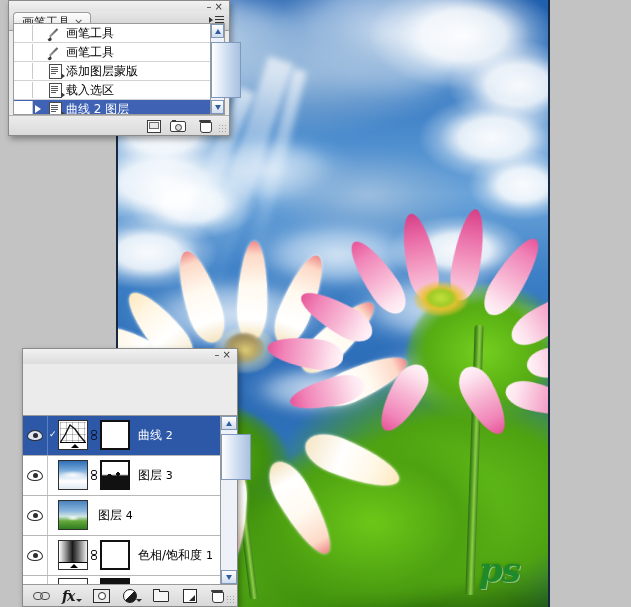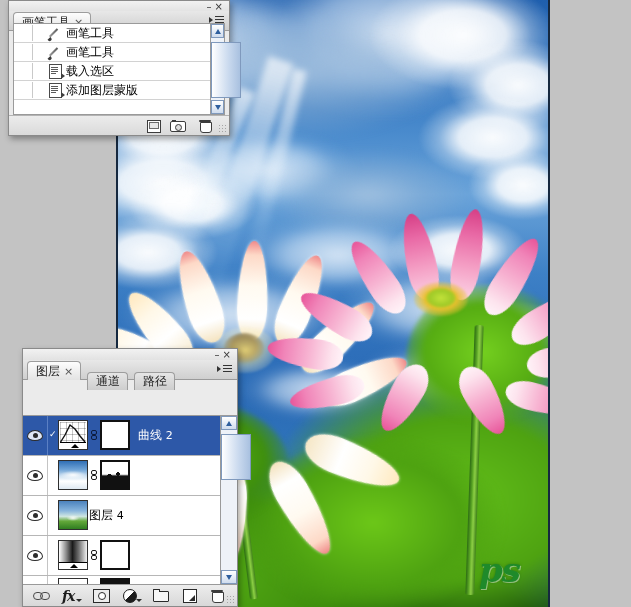--- a/index.html
+++ b/index.html
@@ -1050,29 +1050,37 @@
       </div>
       <div class="hist-row">
         <span class="snapbox"></span><span class="arrowcell"></span><span class="ico"><span class="icon-brush"></span></span><span class="label">画笔工具</span>
       </div>
       <div class="hist-row">
         <span class="snapbox"></span><span class="arrowcell"></span><span class="ico"><span class="icon-doc">
               <i></i>
               <i></i>
               <i></i>
               <i></i>
-            </span></span><span class="label">载入选区</span>
+            </span></span><span class="label">添加图层蒙版</span>
       </div>
       <div class="hist-row">
         <span class="snapbox"></span><span class="arrowcell"></span><span class="ico"><span class="icon-doc">
               <i></i>
               <i></i>
               <i></i>
               <i></i>
-            </span></span><span class="label">添加图层蒙版</span>
+            </span></span><span class="label">载入选区</span>
+      </div>
+      <div class="hist-row selected">
+        <span class="snapbox" style="background:#fff;"></span><span class="arrowcell"></span><span class="ico"><span class="icon-doc">
+              <i></i>
+              <i></i>
+              <i></i>
+              <i></i>
+            </span></span><span class="label">曲线 2 图层</span>
       </div>
     </div>
 
     <div class="vscroll">
       <div class="arrow-btn up"></div>
       <div class="track" style="top:14px; bottom:14px;"></div>
       <div class="thumb" style="top:14px; height:56px;"></div>
       <div class="arrow-btn down"></div>
     </div>
 
@@ -1087,65 +1095,52 @@
   </div>
 
   <div class="panel" id="layers-panel">
 
     <div class="panel-titlebar">
       <div class="win-btns">
         <span>–</span><span>×</span>
       </div>
     </div>
 
-    <div class="tabstrip" style="margin-top:-4px;">
-      <div class="tab"><span>图层</span><span class="tab-close">×</span></div>
-      <div class="tab inactive"><span>通道</span></div>
-      <div class="tab inactive"><span>路径</span></div>
-      <div class="panel-menu-btn" style="top:2px;">
-        <div class="tri"></div>
-        <div class="lines">
-            <i></i>
-            <i></i>
-            <i></i>
-          </div>
-      </div>
-    </div>
 
 
 
     <div id="layer-list">
 
       <div class="layer-row selected">
         <span class="eye-cell"><span class="eye"></span></span><span class="link-cell"><span class="chk">✓</span></span><span class="thumb curve"><span class="grid"></span><span class="crv">
             <svg width="26" height="22" viewBox="0 0 26 22" style="position:absolute;left:0;top:0;">
                 <polyline points="0,21 5,13 10,3 15,7 20,14 25,20" fill="none" stroke="#111" stroke-width="1.4"></polyline>
               </svg>
           </span><span class="base"></span></span><span class="mask-link"><span class="chain">
               <i></i>
               <i></i>
             </span></span><span class="thumb-mask"></span><span class="layer-name"><span>曲线</span> <span class="suffix">2</span></span>
       </div>
 
       <div class="layer-row">
         <span class="eye-cell"><span class="eye"></span></span><span class="link-cell"></span><span class="thumb sky"></span><span class="mask-link"><span class="chain">
               <i></i>
               <i></i>
-            </span></span><span class="thumb-mask blackbottom"></span>
+            </span></span><span class="thumb-mask blackbottom"></span><span class="layer-name"><span>图层</span> <span class="suffix">3</span></span>
       </div>
 
       <div class="layer-row">
-        <span class="eye-cell"><span class="eye"></span></span><span class="link-cell"></span><span class="thumb scene"></span><span class="layer-name" style="padding-left:1px;"><span>图层</span> <span class="suffix">4</span></span>
+        <span class="eye-cell"><span class="eye"></span></span><span class="link-cell"></span><span class="thumb scene"></span><span class="layer-name" style="padding-left:10px;"><span>图层</span> <span class="suffix">4</span></span>
       </div>
 
       <div class="layer-row">
         <span class="eye-cell"><span class="eye"></span></span><span class="link-cell"></span><span class="thumb grad"><span class="base"></span></span><span class="mask-link"><span class="chain">
               <i></i>
               <i></i>
-            </span></span><span class="thumb-mask"></span>
+            </span></span><span class="thumb-mask"></span><span class="layer-name"><span>色相/饱和度</span> <span class="suffix">1</span></span>
       </div>
 
       <div class="layer-row partial">
         <span class="eye-cell"></span><span class="link-cell"></span><span class="thumb" style="margin-top:2px;"></span><span class="mask-link"></span><span class="thumb-mask" style="margin-top:2px; background:#111;"></span>
       </div>
 
     </div>
 
     <div id="layer-vscroll">
       <div class="arrow-btn up" style="position:absolute;left:0;right:0;top:0;height:14px;background:linear-gradient(to bottom,#ffffff,#cfdcee);border:1px solid #7f99bd;box-sizing:border-box;">

